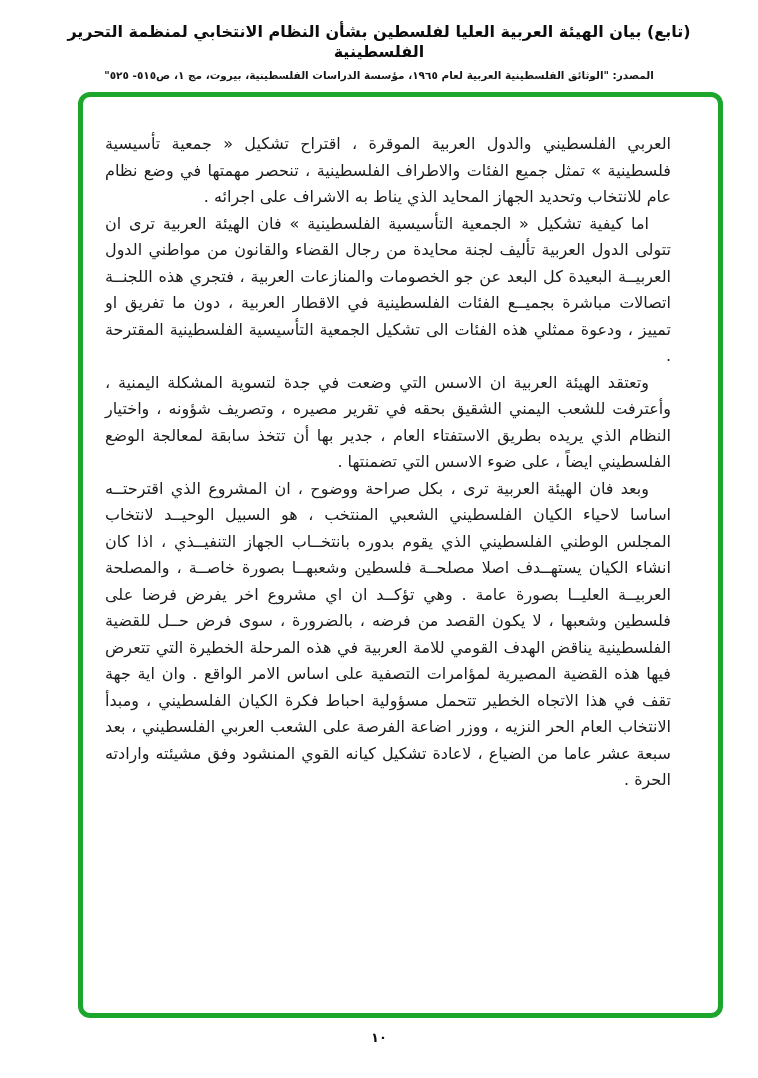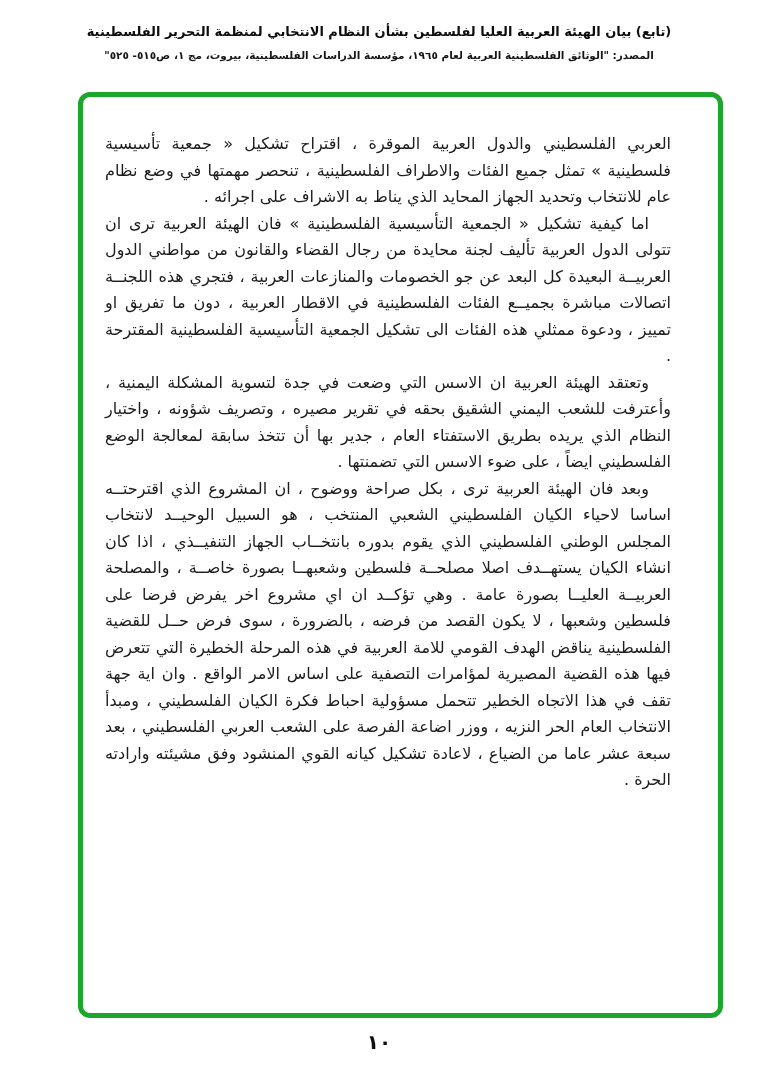--- a/index.html
+++ b/index.html
@@ -18,21 +18,21 @@
   }
   .header {
     position: absolute;
     top: 22px;
     left: 40px;
     right: 40px;
     text-align: center;
     direction: rtl;
   }
   .header-title {
-    font-size: 13px;
+    font-size: 16px;
     font-weight: bold;
     line-height: 20px;
     letter-spacing: 0.2px;
     color: #0d0d0d;
   }
   .header-source {
     margin-top: 7px;
     font-size: 10.5px;
     font-weight: bold;
     color: #161616;
@@ -68,21 +68,21 @@
   .body-text p.indented {
     text-indent: 22px;
   }
   .page-number {
     position: absolute;
     left: 0;
     right: 0;
     top: 1030px;
     text-align: center;
     direction: rtl;
-    font-size: 20px;
+    font-size: 13px;
     font-weight: bold;
     color: #0f0f0f;
   }
 </style>
 </head>
 <body>
 
 <div class="page">
 
   <div class="header">

